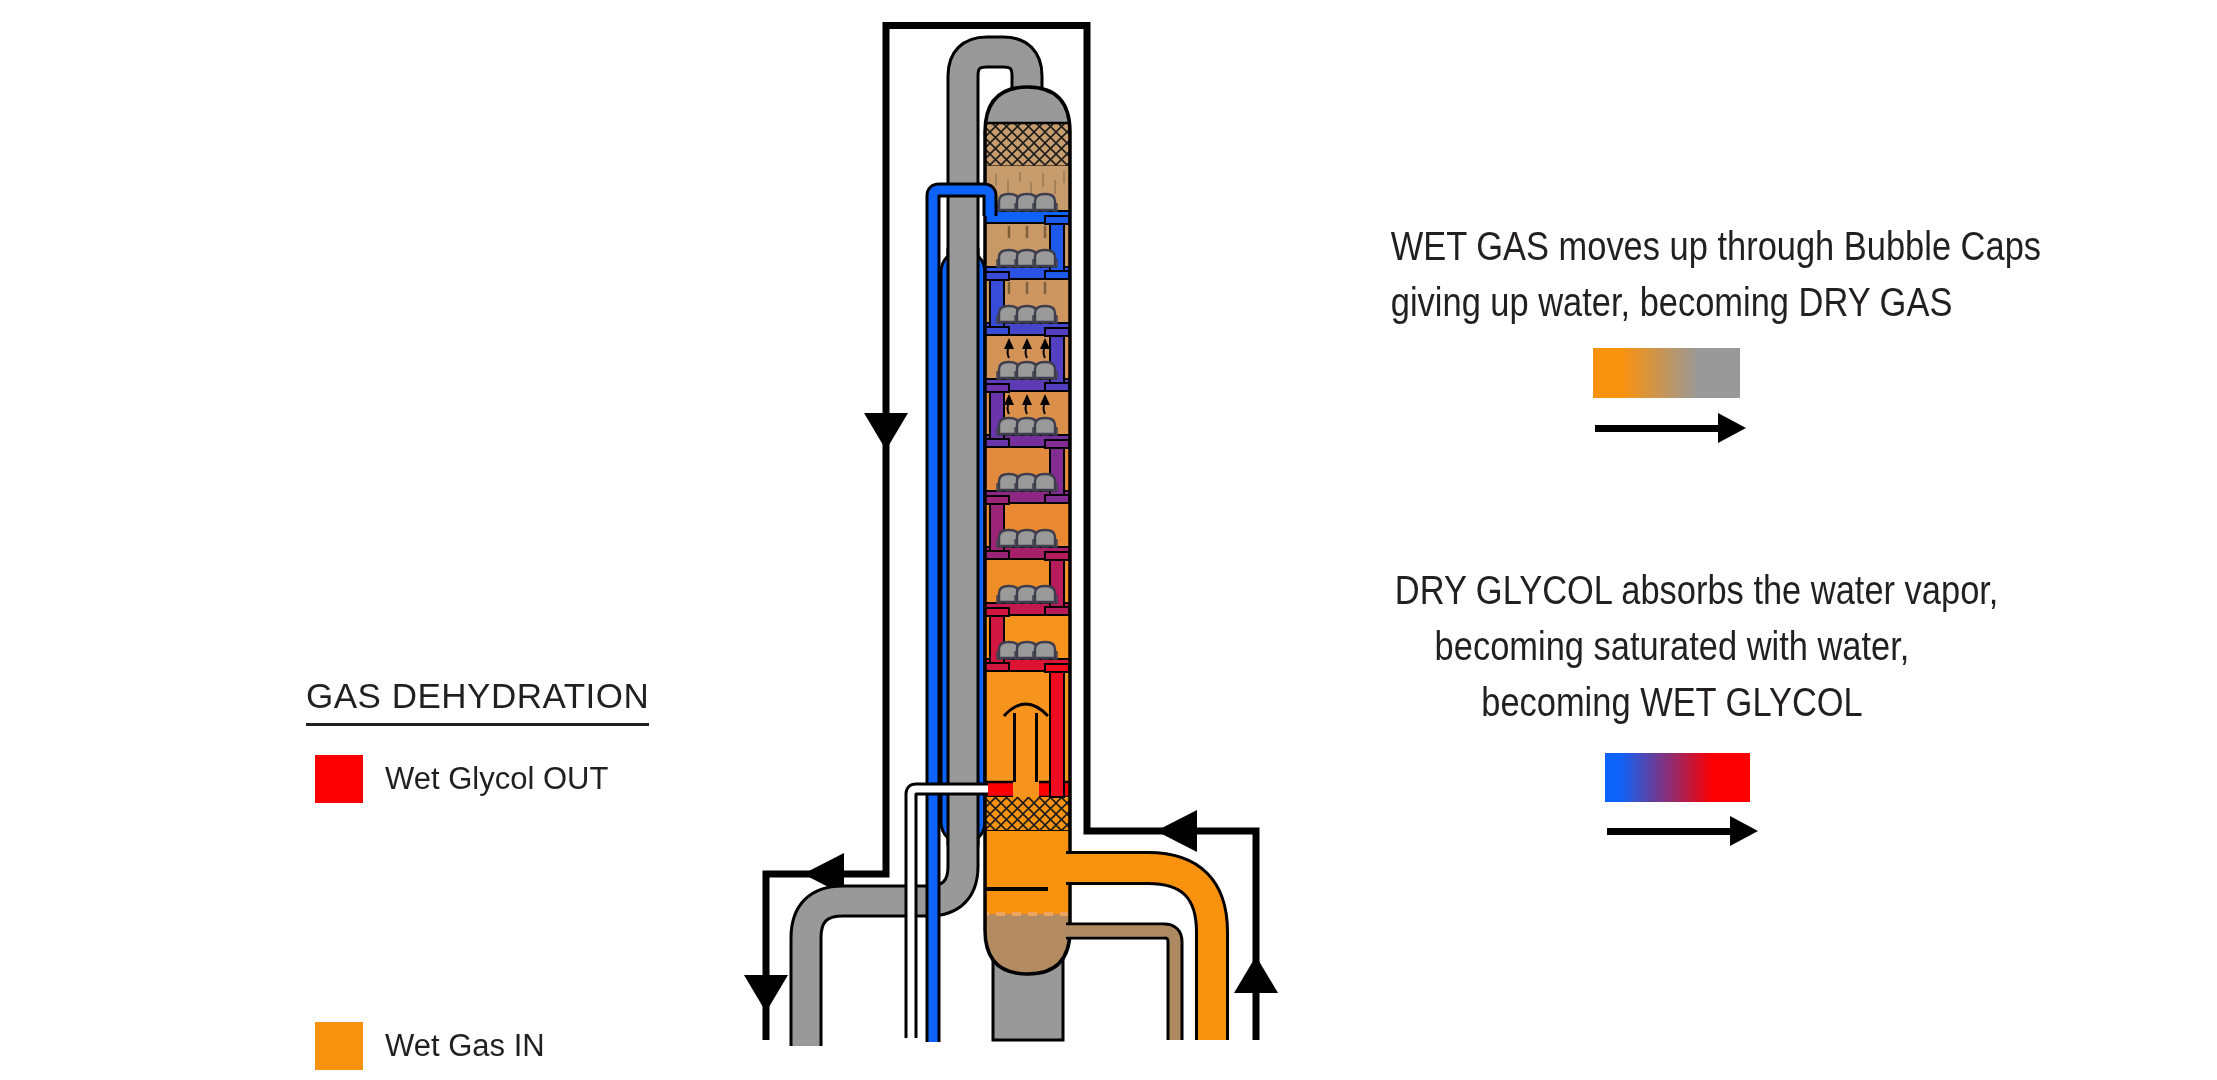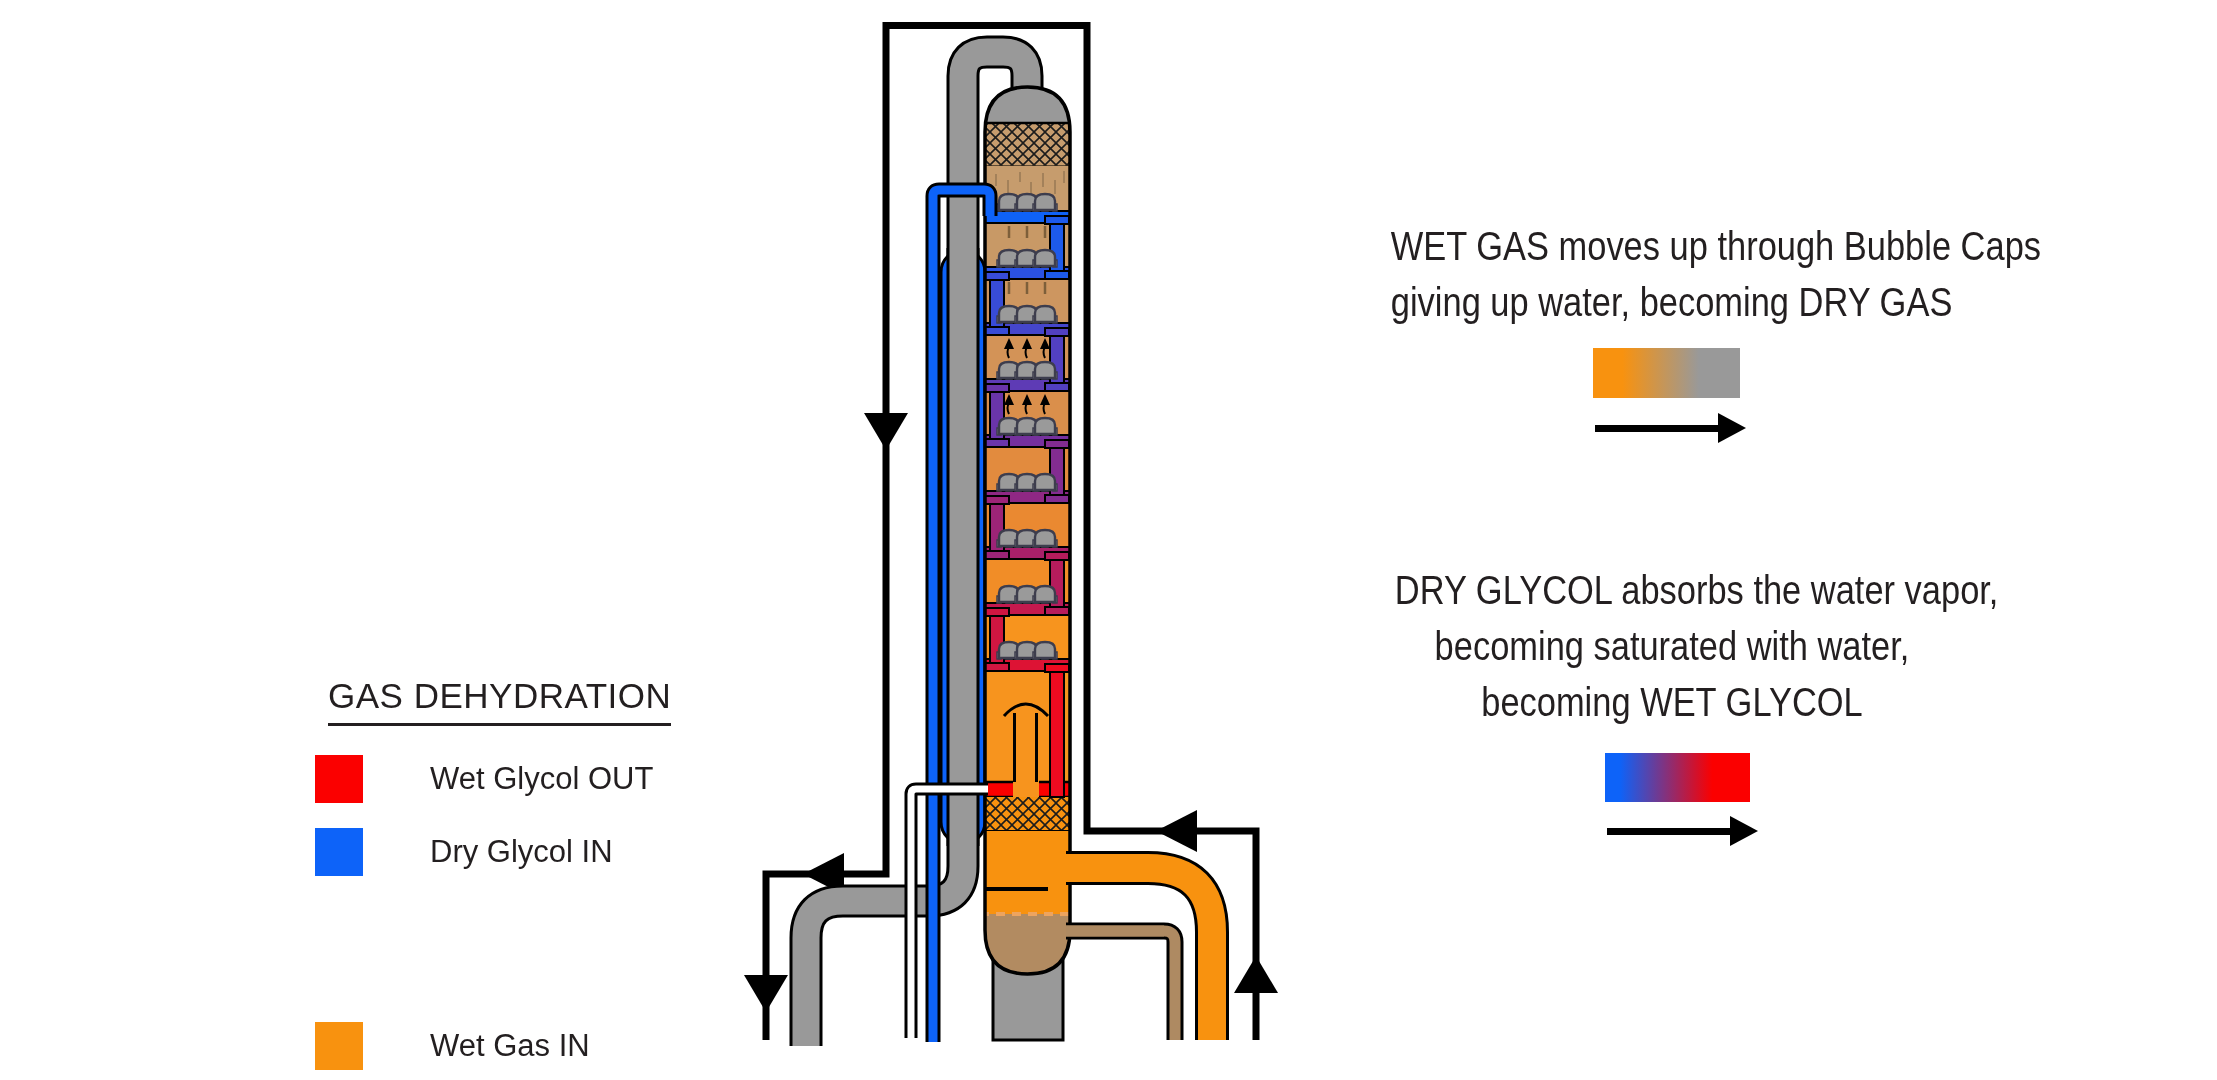--- a/index.html
+++ b/index.html
@@ -1,22 +1,22 @@
 <!DOCTYPE html>
 <html style="--red: #fb0000; --blue: #0d63f9; --gray: #999999; --orange: #f8920f; --tan: #c69c6d; --tandark: #b28b61; --pipetan: #ae8a62; --ink: #231f20;"><head>
 <meta charset="utf-8">
 <style>
   html,body{margin:0;padding:0;background:#ffffff;}
   #canvas{position:relative;width:2217px;height:1080px;background:#fff;overflow:hidden;
           font-family:"Liberation Sans","DejaVu Sans",sans-serif;color:var(--ink);}
   .abs{position:absolute;}
   
-  #legend-title{left:328px;top:676px;font-size:35px;font-weight:400;letter-spacing:0.5px;
+  #legend-title{left:306px;top:676px;font-size:35px;font-weight:400;letter-spacing:0.5px;
                 border-bottom:3px solid var(--ink);padding-bottom:7px;}
-  .legend-row{left:315px;height:48px;display:flex;align-items:center;gap:45px;}
+  .legend-row{left:315px;height:48px;display:flex;align-items:center;}
   .swatch{width:48px;height:48px;flex:0 0 48px;}
   .legend-label{margin-left:22px;font-size:31px;white-space:nowrap;}
   
   .ann{width:660px;text-align:center;font-size:41px;line-height:56px;white-space:nowrap;}
   .squeeze{transform:scaleX(0.84);transform-origin:50% 50%;}
   .gbar{height:50px;}
   #bar-wetgas{left:1593px;top:348px;width:147px;
       background:linear-gradient(90deg,var(--orange) 0%,var(--orange) 20%,var(--gray) 72%,var(--gray) 100%);}
   #bar-dryglycol{left:1605px;top:753px;width:145px;
       background:linear-gradient(90deg,var(--blue) 0%,var(--blue) 10%,var(--red) 74%,var(--red) 100%);}
@@ -222,24 +222,20 @@
       <path d="M988,789 H916 Q911,789 911,794 V1038" fill="none" stroke="#ffffff" stroke-width="7"></path>
     </g>
   </svg>
 
   <div class="abs" id="legend-title">GAS DEHYDRATION</div>
 
   <div class="abs legend-row" style="top:755px">
     <div class="swatch" style="background:var(--red)"></div>
     <div class="legend-label">Wet Glycol OUT</div>
   </div>
-  <div class="abs legend-row" style="top:828px">
-    <div class="swatch" style="background:var(--blue)"></div>
-    <div class="legend-label">Dry Glycol IN</div>
-  </div>
   <div class="abs legend-row" style="top:1022px">
     <div class="swatch" style="background:var(--orange)"></div>
     <div class="legend-label">Wet Gas IN</div>
   </div>
 
   <div class="abs ann squeeze" style="left:1338px;top:218px">
     <div>WET GAS moves up through Bubble Caps</div>
     <div>giving up water, becoming DRY GAS</div>
   </div>
   <div class="abs gbar" id="bar-wetgas"></div>

